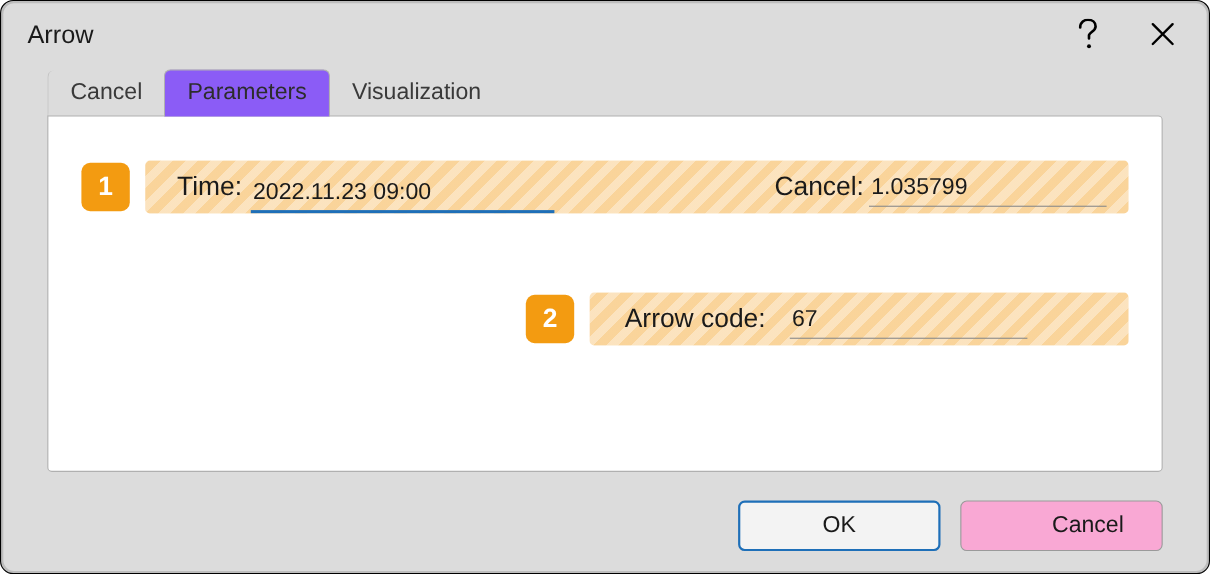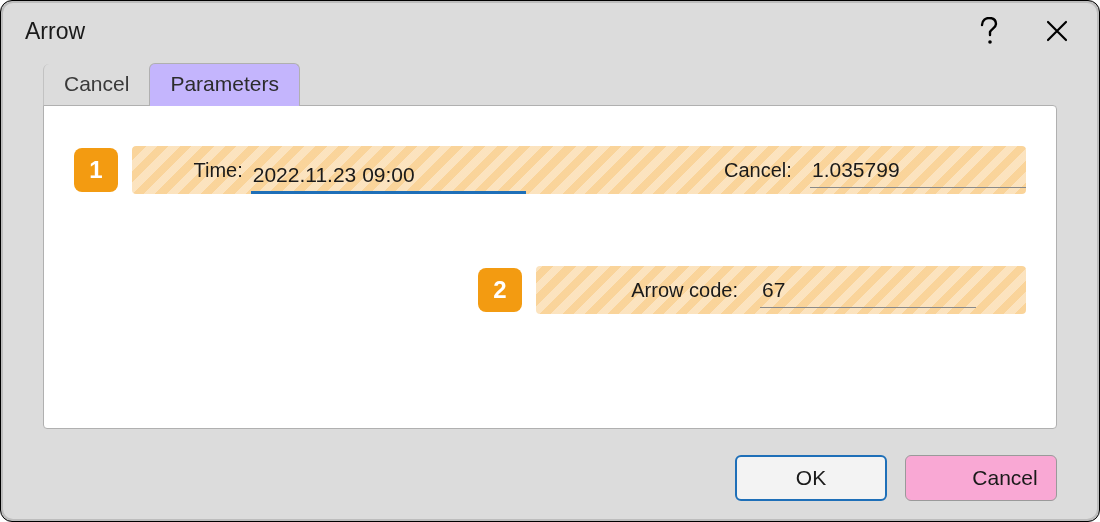--- a/index.html
+++ b/index.html
@@ -79,21 +79,21 @@
       font-size: 21px;
       cursor: pointer;
       margin-right: 0;
       position: relative;
       top: 1px;
     }
 
     .tab + .tab { margin-left: -1px; }
 
     .tab.active {
-      background: #c4b5fd;
+      background: #8b5cf6;
       border-color: #b0b0b0;
       z-index: 2;
       top: 1px;
     }
 
     .tab.inactive {
       background: transparent;
       border-color: transparent;
       color: #3a3a3a;
     }
@@ -156,24 +156,23 @@
         rgba(243,155,17,0.05) 8px 16px
       );
       border-radius: 4px;
       pointer-events: none;
     }
 
     .field-label {
       position: relative;
       z-index: 1;
       text-align: right;
-      font-size: 20px;
+      font-size: 24px;
       color: #1a1a1a;
       padding-right: 8px;
-      margin-left: 42px;
     }
 
     .field-input {
       position: relative;
       z-index: 1;
       height: 36px;
       border: none;
       border-bottom: 1.5px solid #8a8a8a;
       background: transparent;
       font-size: 21px;
@@ -219,21 +218,21 @@
 
     .footer {
       position: absolute;
       right: 40px;
       bottom: 18px;
       display: flex;
       gap: 18px;
     }
 
     .btn {
-      width: 152px;
+      width: 184px;
       height: 46px;
       border-radius: 6px;
       font-size: 21px;
       display: flex;
       align-items: center;
       justify-content: center;
       cursor: pointer;
     }
 
     .btn-primary {
@@ -268,20 +267,21 @@
           <svg width="22" height="22" viewBox="0 0 22 22">
             <path d="M2 2 L20 20 M20 2 L2 20" stroke="#000" stroke-width="2.2" stroke-linecap="round"></path>
           </svg>
         </div>
       </div>
     </div>
 
     <div class="tabs-row">
       <div class="tab inactive first">Cancel</div>
       <div class="tab active">Parameters</div>
+      <div class="tab inactive">Visualization</div>
     </div>
 
     <div class="panel">
 
       <div class="panel-row row1">
         <div class="callout-badge">1</div>
         <div class="highlighted-strip">
           <div class="field-label lbl-time">Time:</div>
           <input class="field-input active inp-time" value="2022.11.23 09:00" style="">
           <div class="spacer1"></div>

